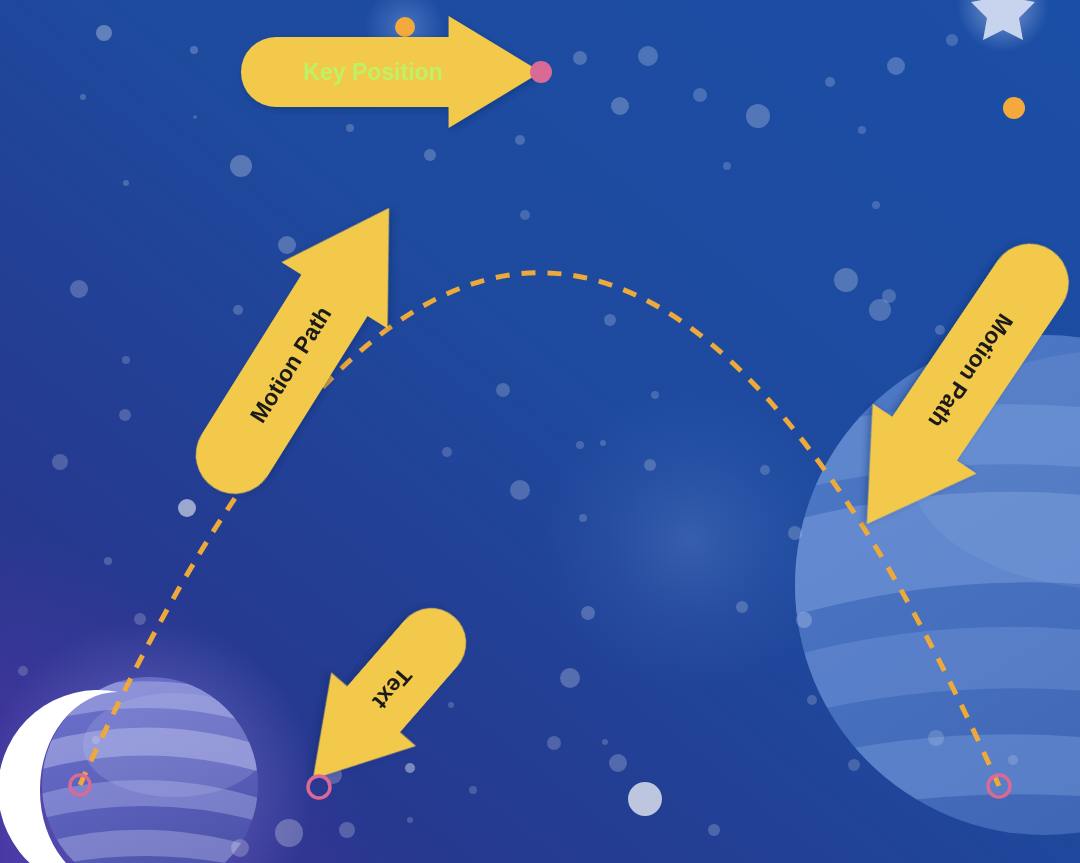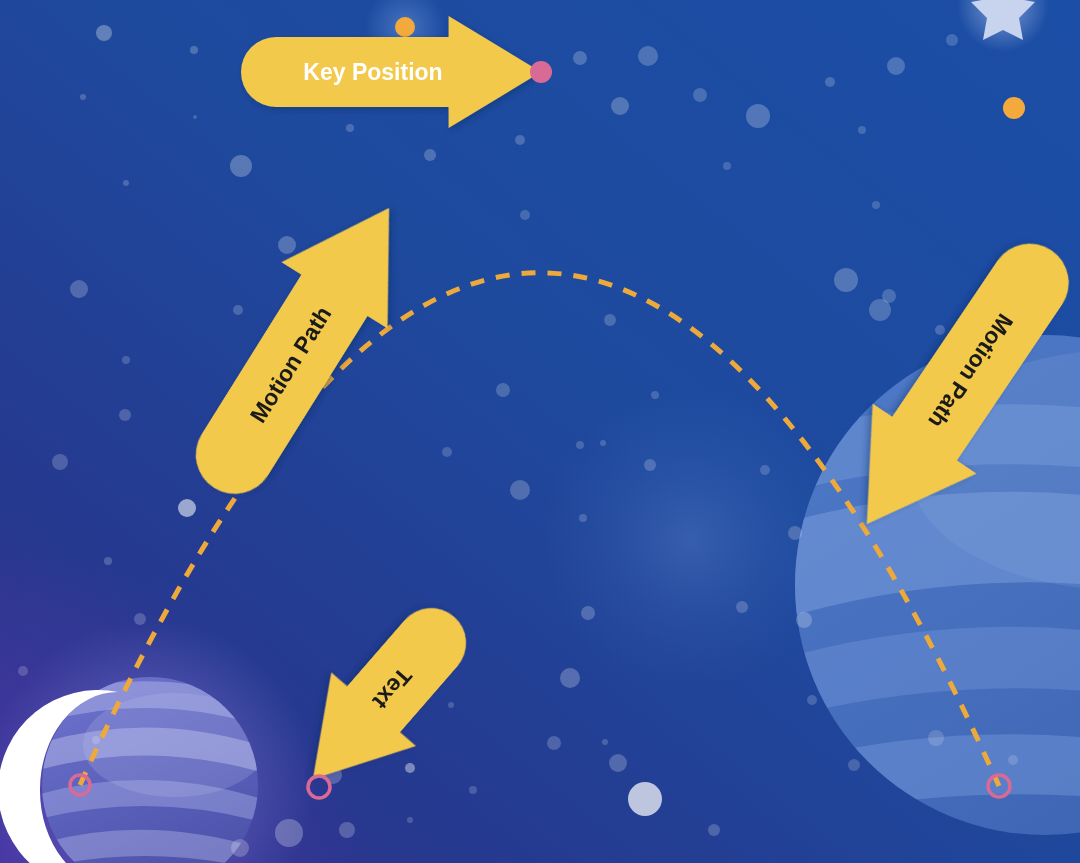--- a/index.html
+++ b/index.html
@@ -217,18 +217,18 @@
 
     <g id="marker-layer">
         <circle cx="80" cy="785" r="10" fill="none" stroke="#d96a96" stroke-width="3.5"></circle>
         <circle cx="541" cy="72" r="11" fill="#d96a96" stroke="#d96a96" stroke-width="0"></circle>
         <circle cx="999" cy="786" r="11" fill="none" stroke="#d96a96" stroke-width="3.5"></circle>
         <circle cx="319" cy="787" r="11" fill="none" stroke="#d96a96" stroke-width="3.5"></circle>
       </g>
   </svg>
 
   <div id="label-layer">
-      <div class="arrow-label" style="font-size: 23px; color: #ffffff; transform: translate(373px, 72px) translate(-50%, -50%) rotate(0deg);">Key Position</div>
+      <div class="arrow-label" style="font-size: 23px; color: #bef264; transform: translate(373px, 72px) translate(-50%, -50%) rotate(0deg);">Key Position</div>
       <div class="arrow-label" style="font-size: 23px; color: rgb(26, 26, 26); transform: translate(291.071px, 364.719px) translate(-50%, -50%) rotate(-58deg);">Motion Path</div>
       <div class="arrow-label" style="font-size: 23px; color: rgb(26, 26, 26); transform: translate(970.339px, 370.794px) translate(-50%, -50%) rotate(124deg);">Motion Path</div>
       <div class="arrow-label" style="font-size: 23px; color: rgb(26, 26, 26); transform: translate(391.99px, 688.133px) translate(-50%, -50%) rotate(131deg);">Text</div>
     </div>
 </div>
 
 </body></html>

